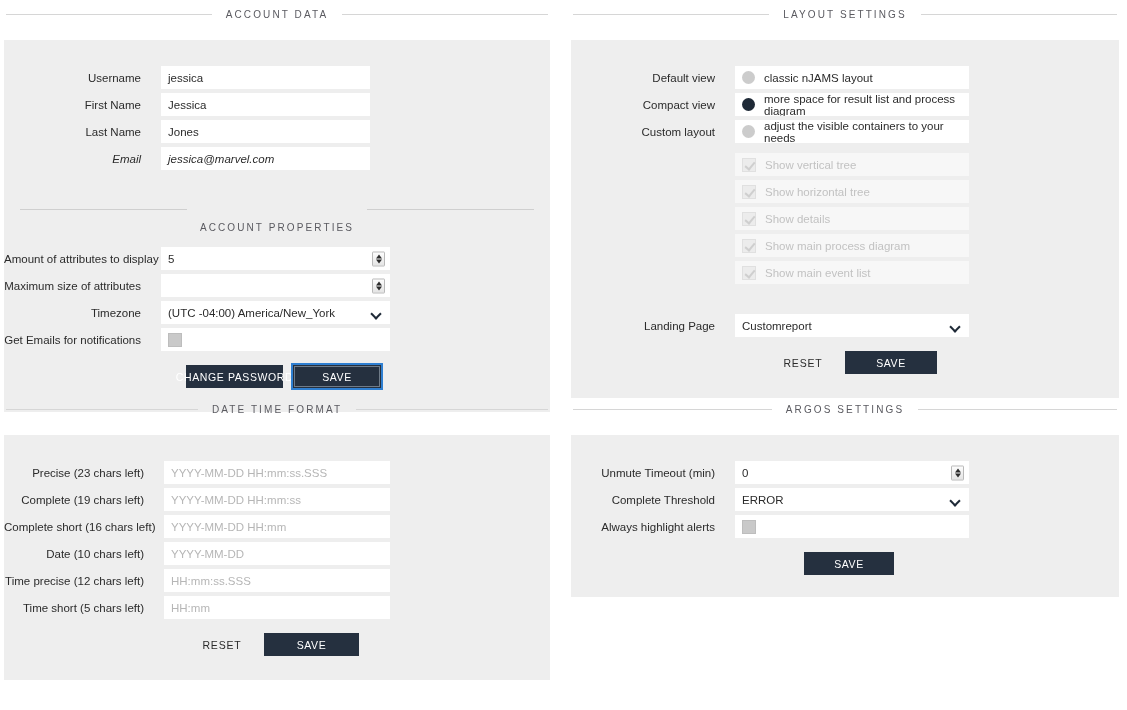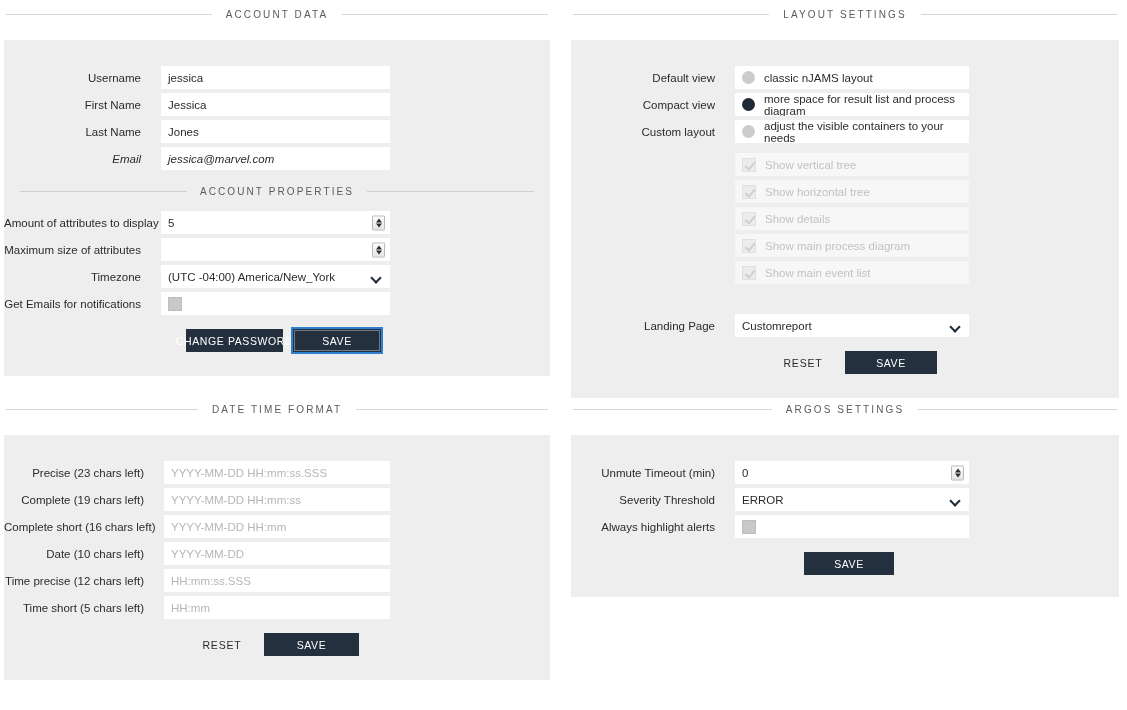--- a/index.html
+++ b/index.html
@@ -84,21 +84,21 @@
     font-size: 11.5px;
     color: #2b2b2b;
     position: relative;
     overflow: hidden;
   }
   .ctl.ph { color: #b6b6b6; }
   .ctl.dis { background: #f7f7f7; color: #c2c2c2; text-align: right; }
 
   
   .q-acct .lbl { width: 157px; }
-  .q-acct .ctl { width: 229px; }
+  .q-acct .ctl { width: 209px; }
   .q-props .lbl { width: 157px; }
   .q-props .ctl { width: 229px; }
 
   .q-layout .lbl { width: 164px; }
   .q-layout .ctl { width: 234px; }
 
   .q-dtf .lbl { width: 160px; }
   .q-dtf .ctl { width: 226px; }
 
   .q-argos .lbl { width: 164px; }
@@ -112,20 +112,21 @@
   }
   .inner-title .rule { flex: 1 1 auto; height: 1px; background: #cfcfcf; }
   .inner-title .txt {
     flex: 0 0 auto;
     padding: 0 13px;
     font-size: 10px;
     letter-spacing: 2.1px;
     color: #5a5a60;
     text-transform: uppercase;
     white-space: nowrap;
+    margin-top: 36px;
   }
 
   
   .spin {
     position: absolute;
     right: 5px; top: 50%;
     transform: translateY(-50%);
     width: 13px; height: 15px;
     display: flex;
     flex-direction: column;
@@ -468,21 +469,21 @@
           <div class="ctl">
             <span>0</span>
             <span class="spin">
               <span class="ar up"></span>
               <span class="ar dn"></span>
             </span>
           </div>
         </div>
 
         <div class="row">
-          <div class="lbl">Severity Threshold</div>
+          <div class="lbl">Complete Threshold</div>
           <div class="ctl">
             <span>ERROR</span>
             <span class="chev"></span>
           </div>
         </div>
 
         <div class="row">
           <div class="lbl">Always highlight alerts</div>
           <div class="ctl">
             <span class="cb box-only"></span>

